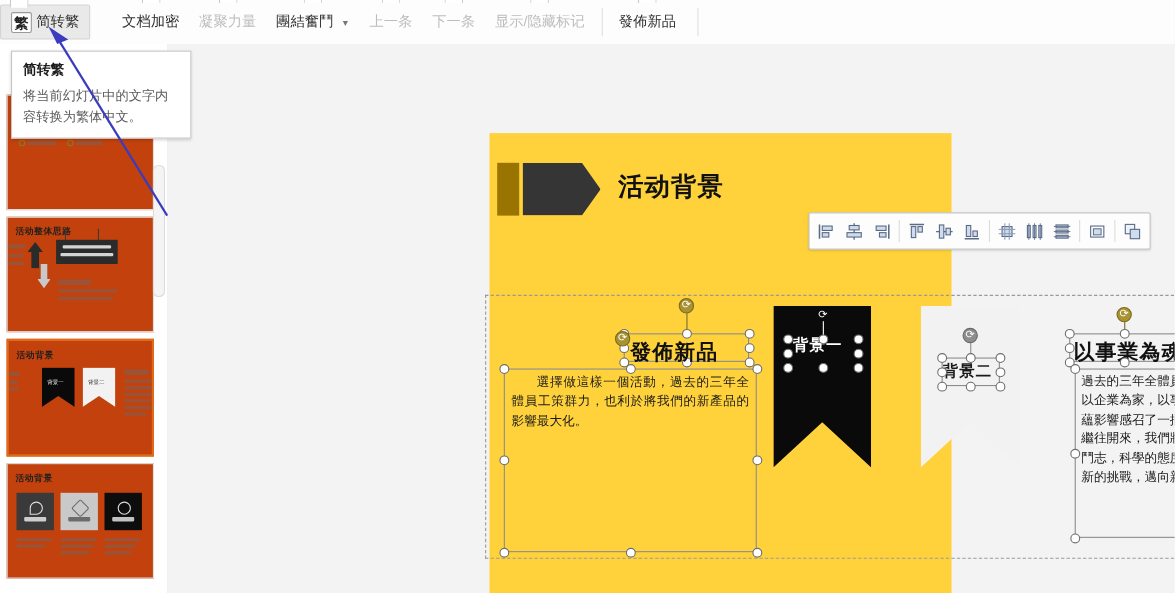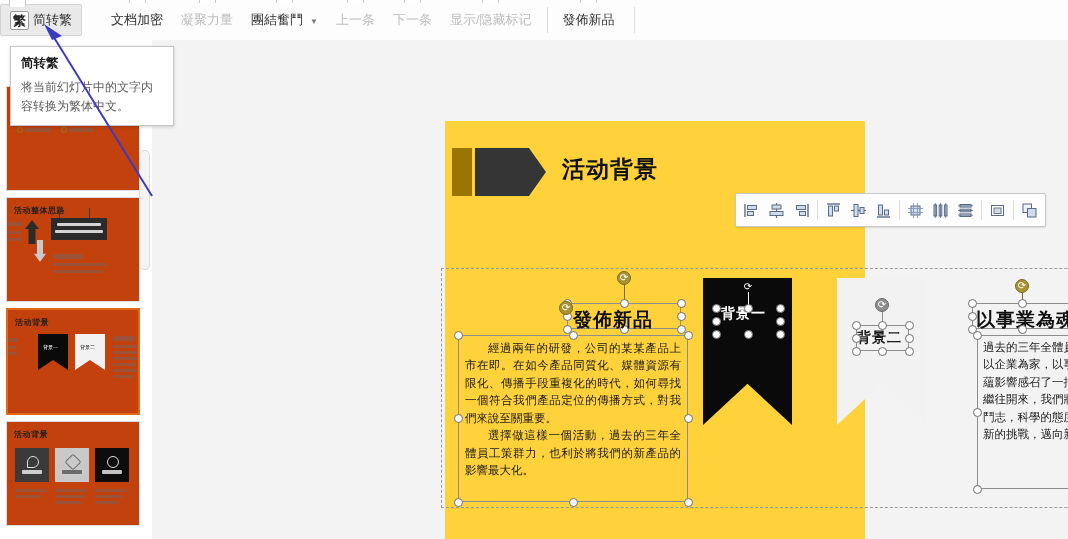--- a/index.html
+++ b/index.html
@@ -303,21 +303,20 @@
         <div class="selrect" style="left:13px;top:214px;width:230px;height:167px;"></div>
         <div class="handle" style="left:9px;top:210px;"></div>
         <div class="handle" style="left:124px;top:210px;"></div>
         <div class="handle" style="left:239px;top:210px;"></div>
         <div class="handle" style="left:9px;top:293px;"></div>
         <div class="handle" style="left:239px;top:293px;"></div>
         <div class="handle" style="left:9px;top:377px;"></div>
         <div class="handle" style="left:124px;top:377px;"></div>
         <div class="handle" style="left:239px;top:377px;"></div>
         <div class="txtbox txt-body" style="left:20px;top:219px;width:216px;">
-          <p>經過兩年的研發，公司的某某產品上市在即。在如今產品同質化、媒體資源有限化、傳播手段重複化的時代，如何尋找一個符合我們產品定位的傳播方式，對我們來說至關重要。</p>
           <p>選擇做這樣一個活動，過去的三年全體員工策群力，也利於將我們的新產品的影響最大化。</p>
         </div>
 
         <div class="banner" style="left:258px;top:157px;width:89px;height:147px;background:#0a0a0a;"></div>
         <div class="rotstem" style="left:303px;top:171px;height:14px;background:#ffffff;"></div>
         <div class="rot" style="left:296px;top:160px;background:transparent;border:none;color:#fff;">⟳</div>
         <div class="banner-label" style="left:276px;top:184px;color:#ffffff;">背景一</div>
         <div class="handle" style="left:267px;top:183px;"></div>
         <div class="handle" style="left:299px;top:183px;"></div>
         <div class="handle" style="left:331px;top:183px;"></div>

